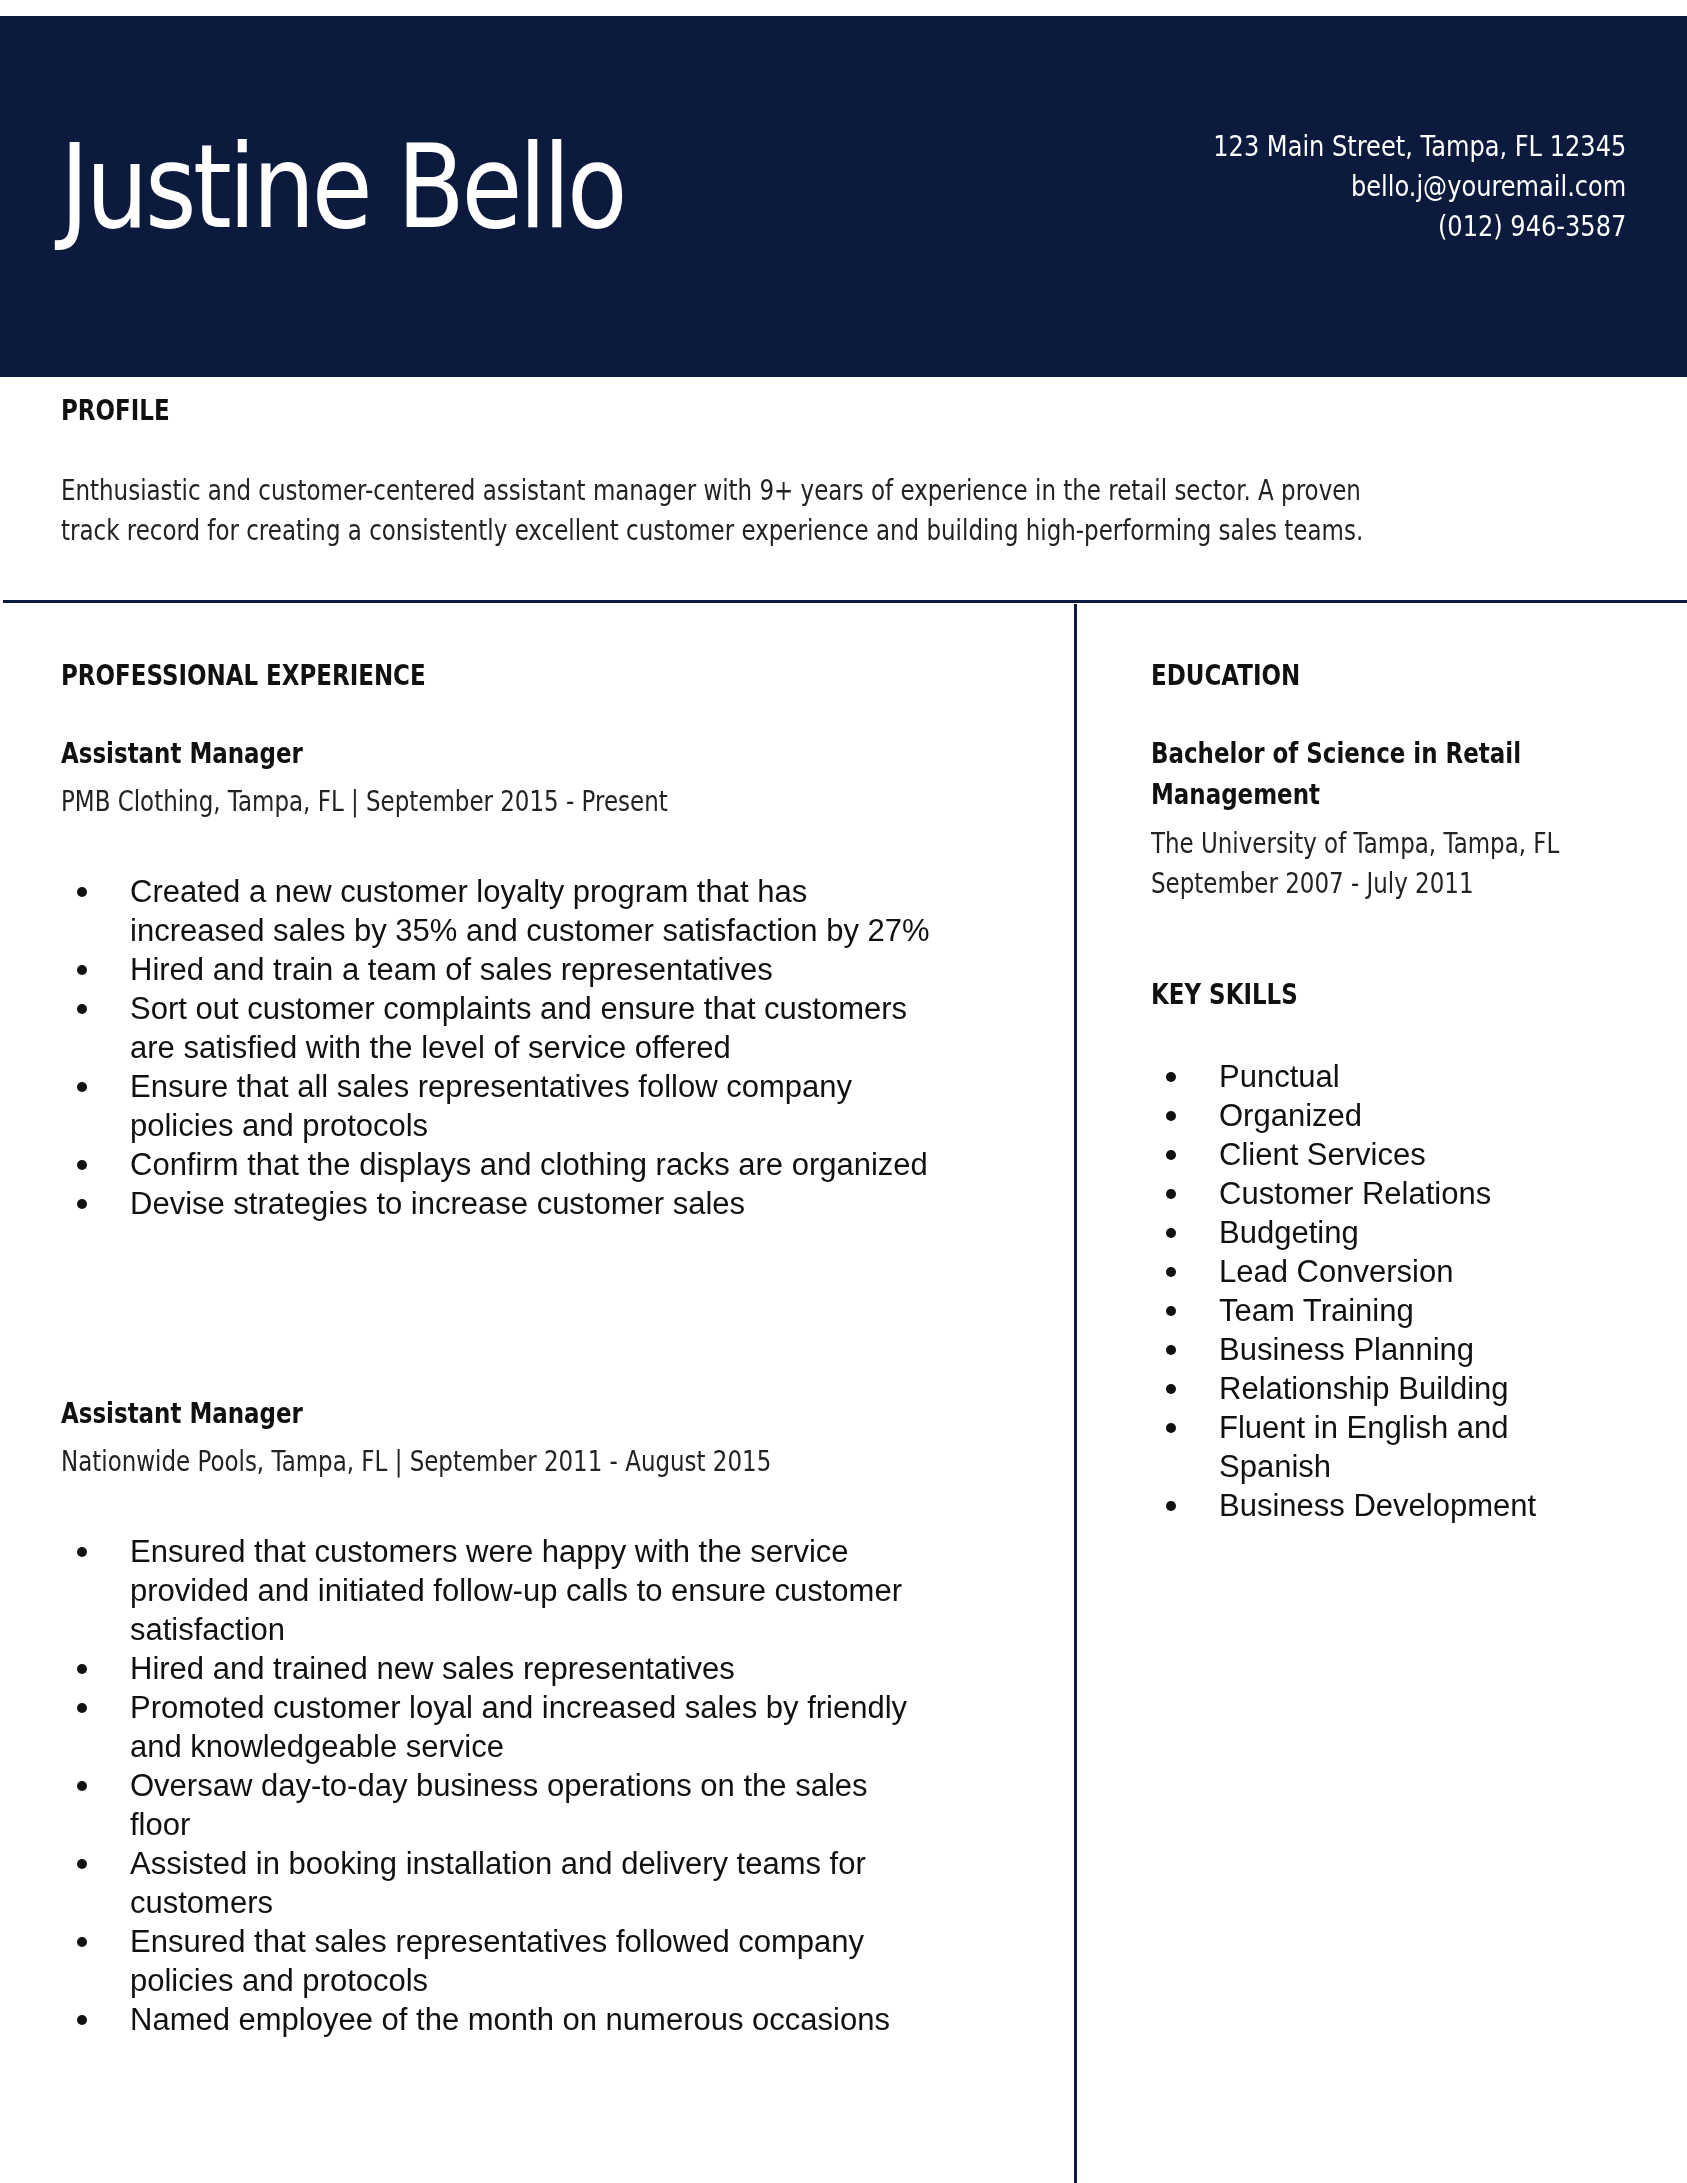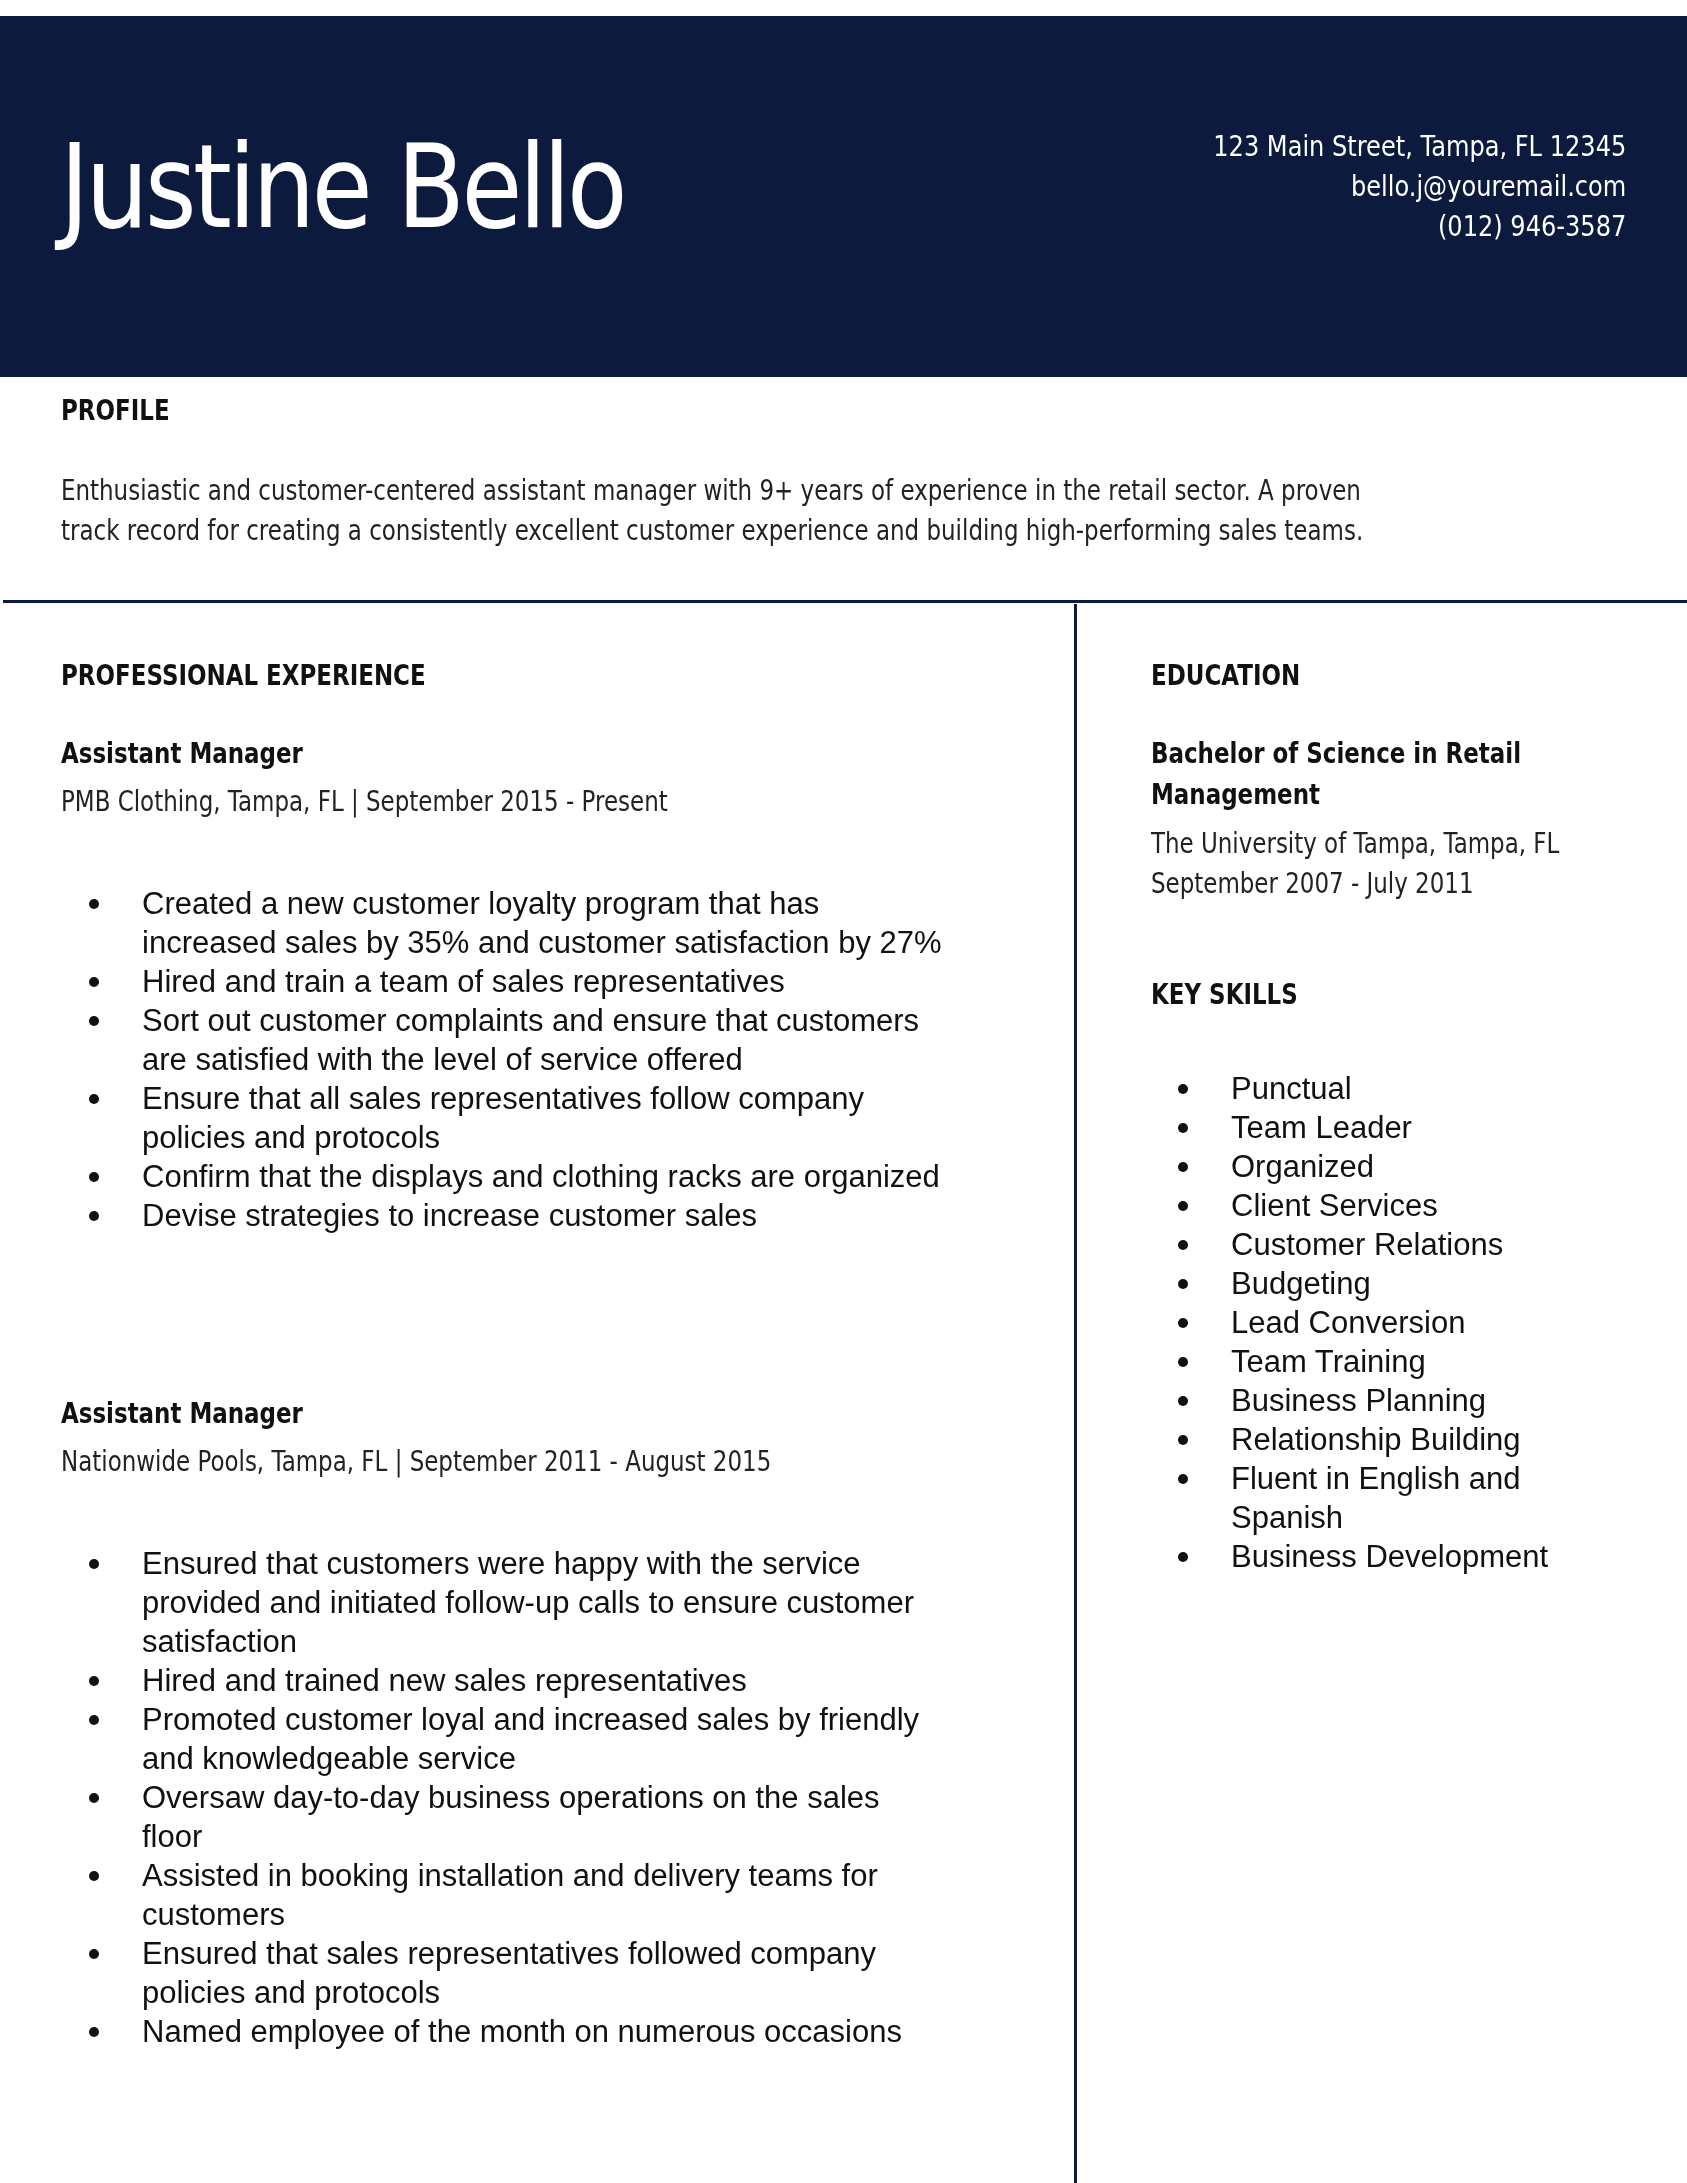--- a/index.html
+++ b/index.html
@@ -41,21 +41,21 @@
     position: absolute; left: 61px;
     font-family: "DejaVu Sans", sans-serif; font-weight: 700; font-size: 28px; line-height: 33px;
     transform: scaleX(0.82); transform-origin: left center; white-space: nowrap; color: #111;
   }
   .job-meta {
     position: absolute; left: 61px;
     font-family: "DejaVu Sans", sans-serif; font-size: 28px; line-height: 33px; color: #222;
     transform: scaleX(0.82); transform-origin: left center; white-space: nowrap;
   }
 
-  ul.bullets { position: absolute; margin: 16px; padding: 0; list-style: none; }
+  ul.bullets { position: absolute; margin: 4px; padding: 0; list-style: none; }
   ul.bullets li {
     position: relative; padding-left: 64px;
     font-family: "Liberation Sans", sans-serif; font-size: 31px; line-height: 39px; color: #111;
   }
   ul.bullets li .dot {
     position: absolute; left: 10.6px; top: 14.6px; width: 10.6px; height: 10.6px; border-radius: 50%;
     background: #111;
   }
   .exp-list { left: 62px; width: 867px; }
   .skills-list { left: 1151px; width: 463px; }
@@ -117,21 +117,20 @@
     <li><span class="dot"></span><span>Named employee of the month on numerous occasions</span></li>
   </ul>
 
 <div class="section-title" style="left:1151px; top:659px;">EDUCATION</div>
 <div class="edu-degree">Bachelor of Science in Retail Management</div>
 <div class="edu-school">The University of Tampa, Tampa, FL September 2007 - July 2011</div>
 
 <div class="section-title" style="left:1151px; top:978px;">KEY SKILLS</div>
 <ul class="bullets skills-list" style="top:1053px;" id="skills">
     <li><span class="dot"></span><span>Punctual</span></li>
-    <li><span class="dot"></span><span>Team Leader</span></li>
     <li><span class="dot"></span><span>Organized</span></li>
     <li><span class="dot"></span><span>Client Services</span></li>
     <li><span class="dot"></span><span>Customer Relations</span></li>
     <li><span class="dot"></span><span>Budgeting</span></li>
     <li><span class="dot"></span><span>Lead Conversion</span></li>
     <li><span class="dot"></span><span>Team Training</span></li>
     <li><span class="dot"></span><span>Business Planning</span></li>
     <li><span class="dot"></span><span>Relationship Building</span></li>
     <li><span class="dot"></span><span>Fluent in English and Spanish</span></li>
     <li><span class="dot"></span><span>Business Development</span></li>

